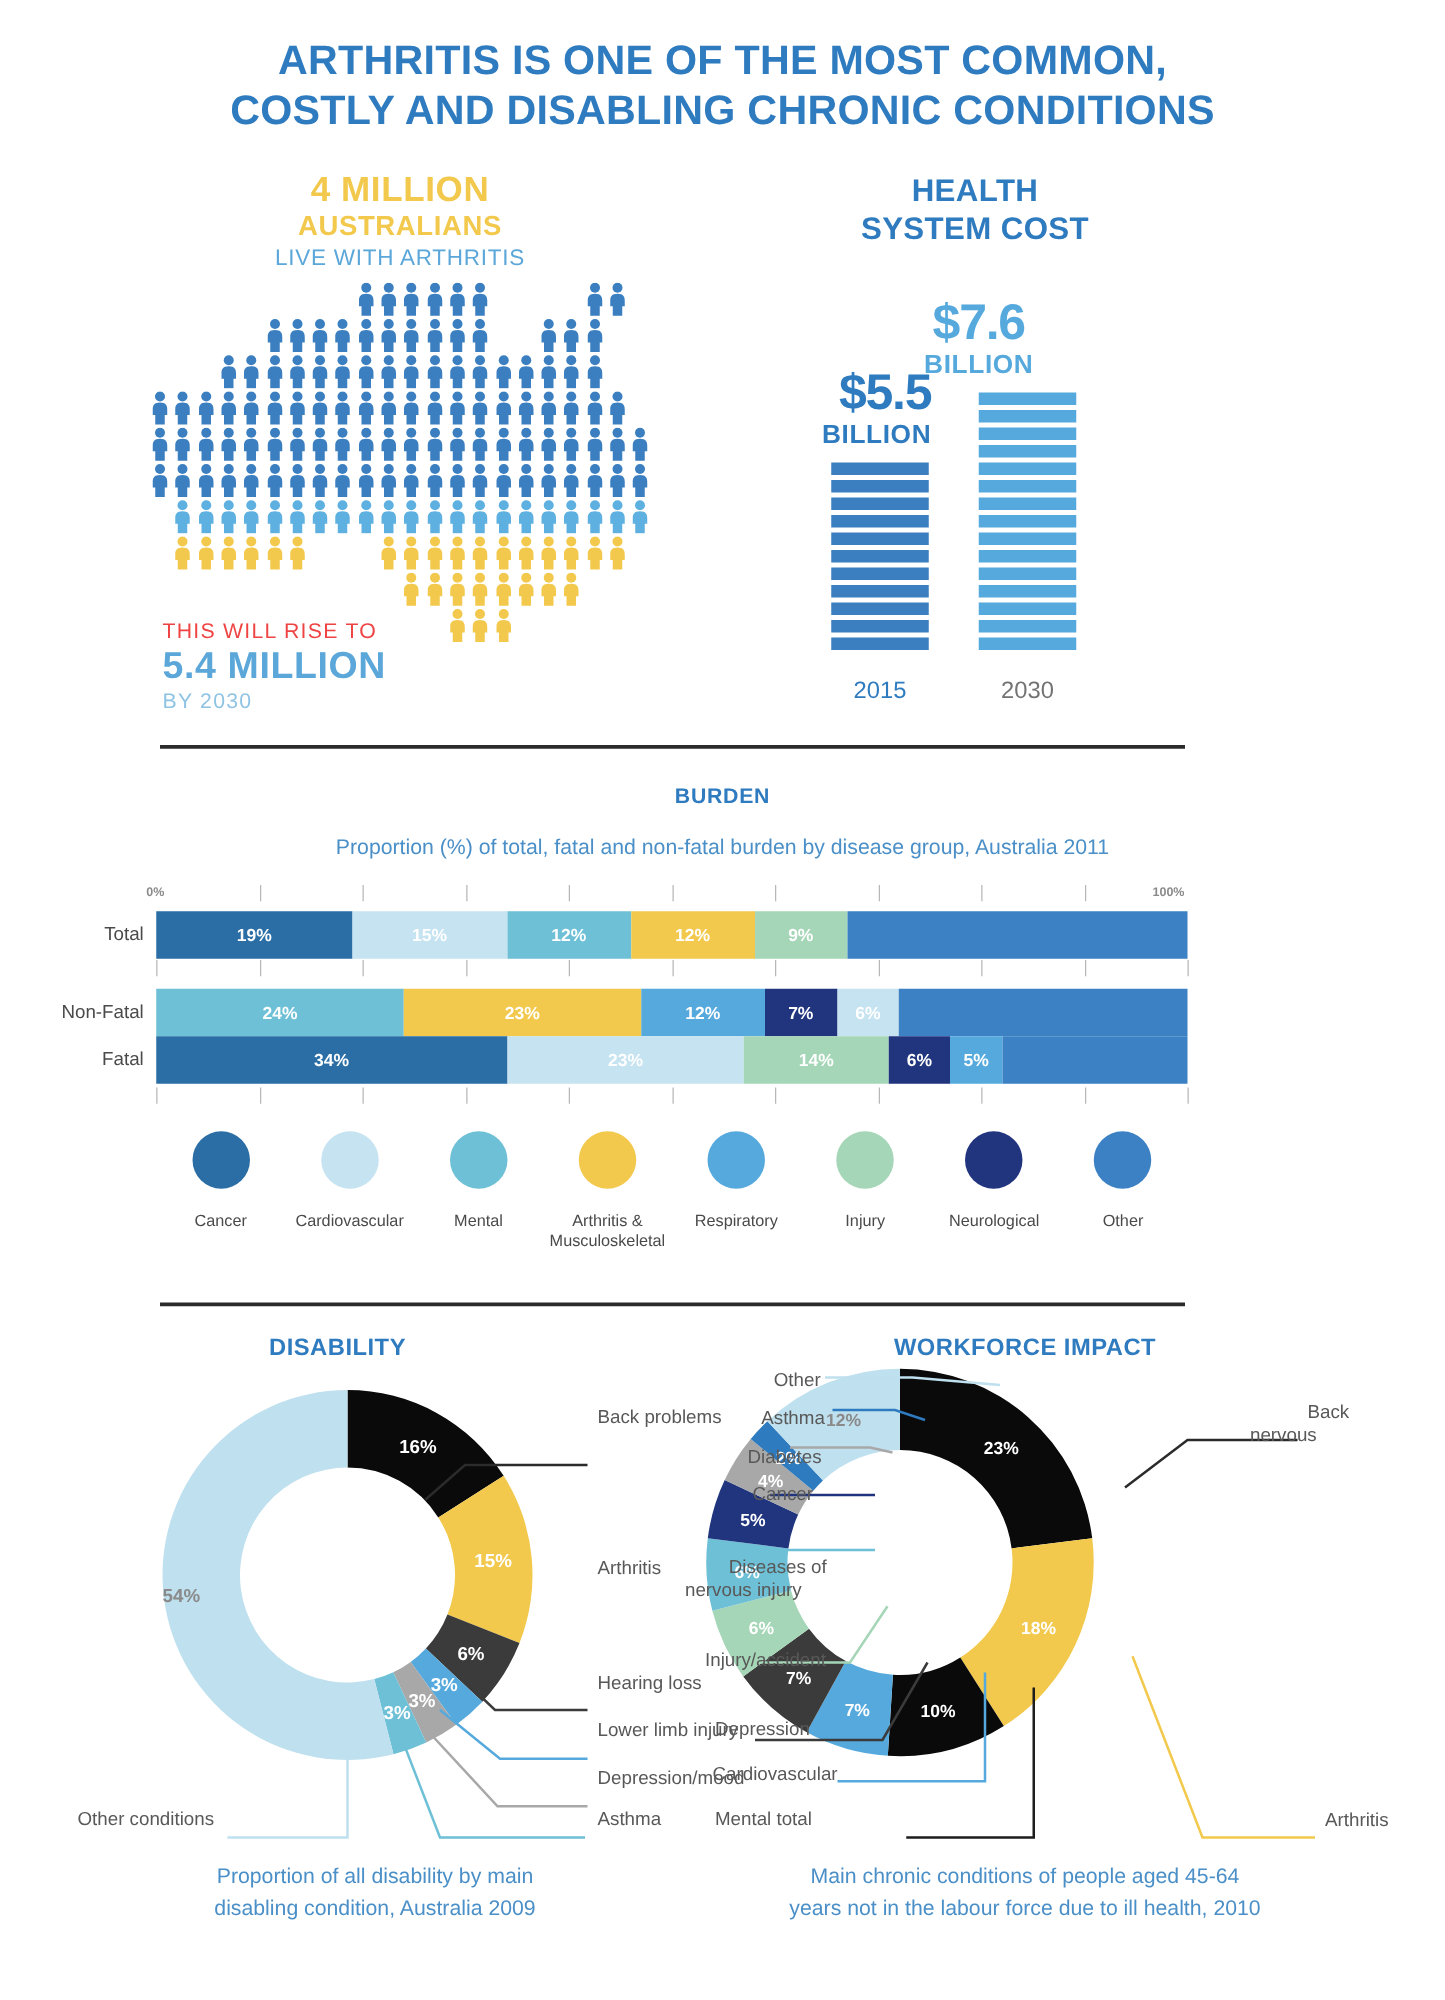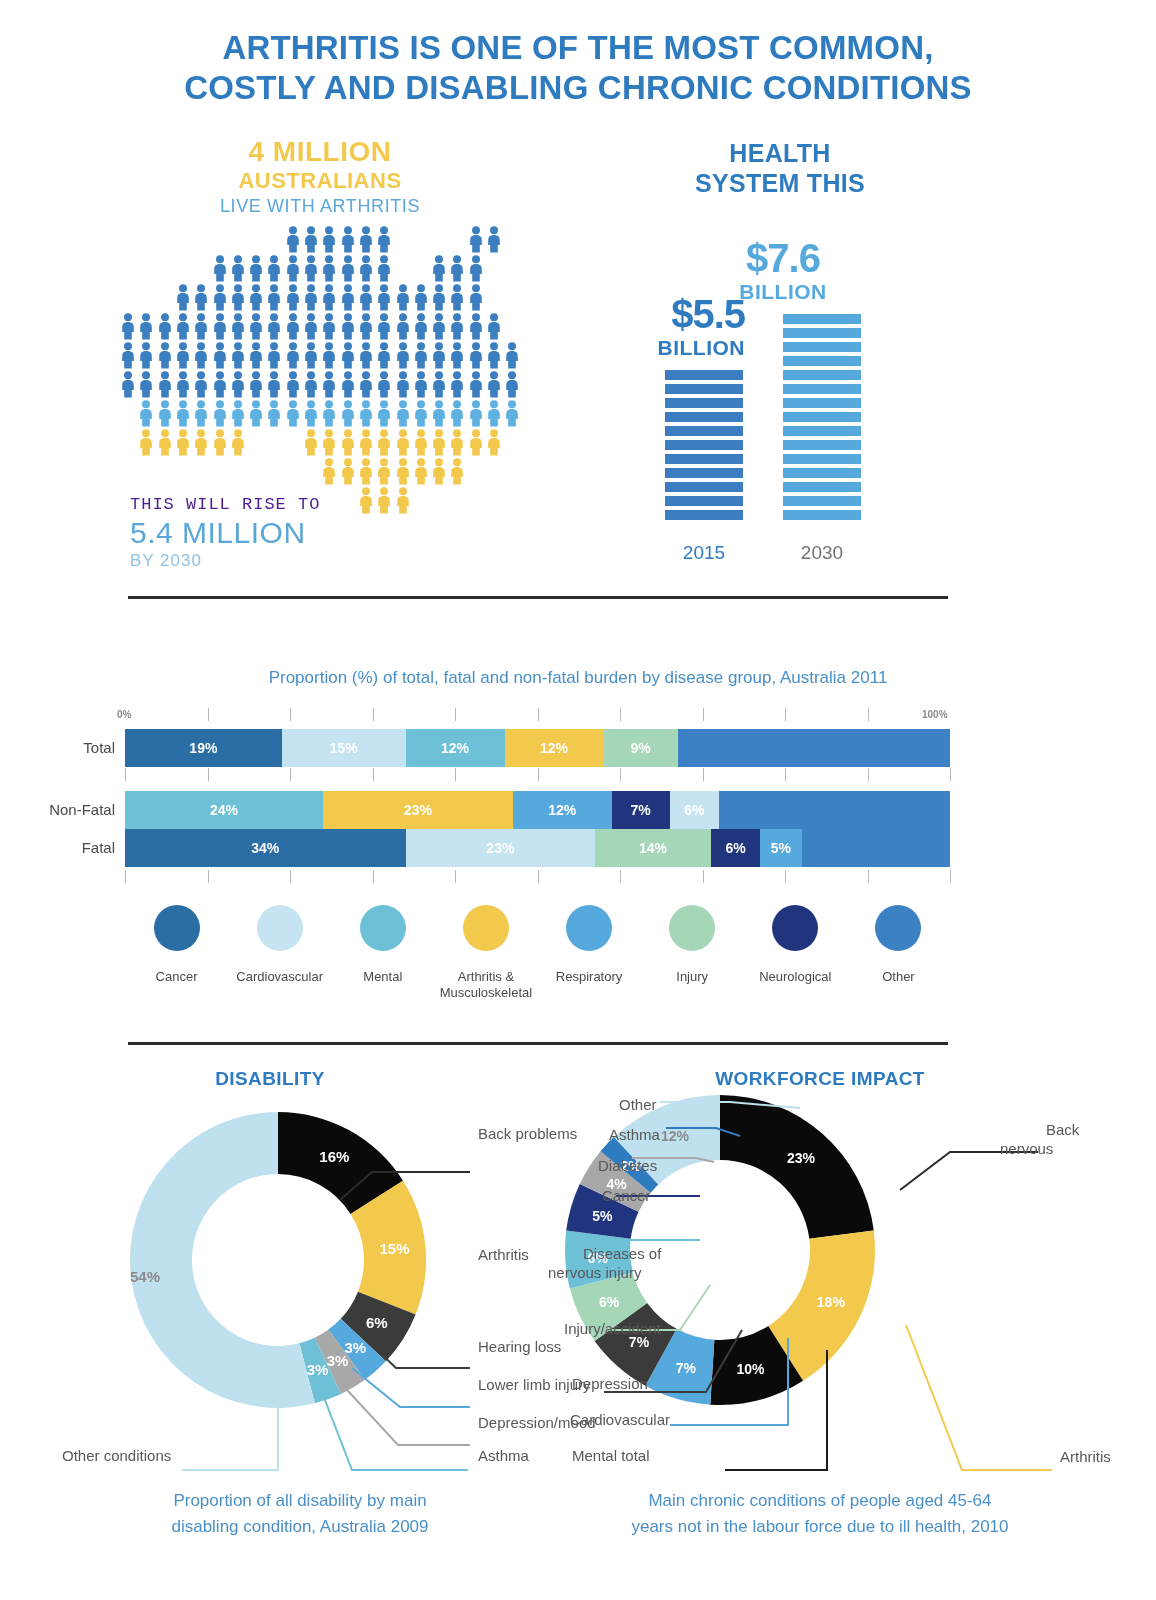--- a/index.html
+++ b/index.html
@@ -32,22 +32,22 @@
   .aus-head .h2 { font-size: 22px; font-weight: bold; color: #f2c94c; line-height: 26px; letter-spacing: .5px;}
   .aus-head .h3 { font-size: 18px; color: #5ba7d9; line-height: 24px; letter-spacing: .6px;}
 
   .map-wrap {
     position: absolute; top: 226px; left: 120px;
     width: 400px; height: 320px;
   }
   .map-row { display: flex; justify-content: center; height: 29px; }
 
   .rise-txt { position: absolute; top: 494px; left: 130px; }
-  .rise-txt .r1 { font-size: 17px; color: #4c1d95; letter-spacing: 1px; line-height: 22px; font-family: Liberation Mono, monospace; }
-  .rise-txt .r2 { font-size: 30px; color: #5ba7d9; font-weight: normal; line-height: 34px; letter-spacing: .5px;}
+  .rise-txt .r1 { font-size: 17px; color: #ef4444; letter-spacing: 1px; line-height: 22px; }
+  .rise-txt .r2 { font-size: 30px; color: #5ba7d9; font-weight: bold; line-height: 34px; letter-spacing: .5px;}
   .rise-txt .r3 { font-size: 17px; color: #8fc3e3; letter-spacing: 1px; line-height: 22px; }
 
   
   .hsc-title {
     position: absolute; top: 138px; left: 620px; width: 320px;
     text-align: center; color: #2f7bbf; font-weight: bold;
     font-size: 25px; line-height: 30px; letter-spacing: .3px;
   }
 
   
@@ -731,21 +731,21 @@
     </div>
 
   <div class="rise-txt">
     <div class="r1">THIS WILL RISE TO</div>
     <div class="r2">5.4 MILLION</div>
     <div class="r3">BY 2030</div>
   </div>
 
   <div class="hsc-title">
     <div>HEALTH</div>
-    <div>SYSTEM THIS</div>
+    <div>SYSTEM COST</div>
   </div>
   <div id="cost-cols">
       <div style="position: absolute; left: 585px; top: 292px; width: 160px; text-align: right;">
         <div style="font-size:40px;font-weight:bold;color:#2f7bbf;line-height:44px;letter-spacing:-1px;">$5.5</div>
         <div style="font-size:21px;font-weight:bold;color:#2f7bbf;line-height:24px;letter-spacing:.5px;">BILLION</div>
       </div>
       <div style="position: absolute; left: 665px; top: 370px; display: flex; flex-direction: column; gap: 4px;">
         <div style="width: 78px; height: 10px; background: rgb(59, 127, 192);"></div>
         <div style="width: 78px; height: 10px; background: rgb(59, 127, 192);"></div>
         <div style="width: 78px; height: 10px; background: rgb(59, 127, 192);"></div>
@@ -778,20 +778,21 @@
         <div style="width: 78px; height: 10px; background: rgb(86, 169, 221);"></div>
         <div style="width: 78px; height: 10px; background: rgb(86, 169, 221);"></div>
         <div style="width: 78px; height: 10px; background: rgb(86, 169, 221);"></div>
         <div style="width: 78px; height: 10px; background: rgb(86, 169, 221);"></div>
       </div>
       <div style="position: absolute; left: 783px; top: 542px; width: 78px; text-align: center; font-size: 19px; color: #737373;">2030</div>
     </div>
 
   <div class="divider" style="top:596px"></div>
 
+  <div class="burden-title">BURDEN</div>
   <div class="burden-sub">Proportion (%) of total, fatal and non-fatal burden by disease group, Australia 2011</div>
   <div id="burden-chart">
       <div class="axis-row" style="top: 708px;">
         <div class="tick" style="left: 82.5px;"></div>
         <div class="tick" style="left: 165px;"></div>
         <div class="tick" style="left: 247.5px;"></div>
         <div class="tick" style="left: 330px;"></div>
         <div class="tick" style="left: 412.5px;"></div>
         <div class="tick" style="left: 495px;"></div>
         <div class="tick" style="left: 577.5px;"></div>

